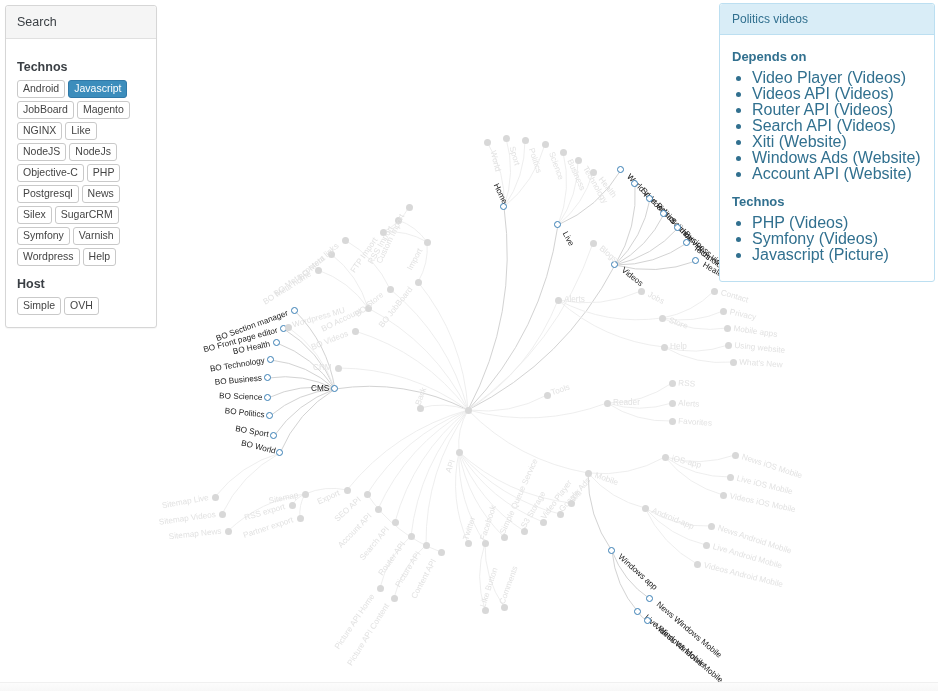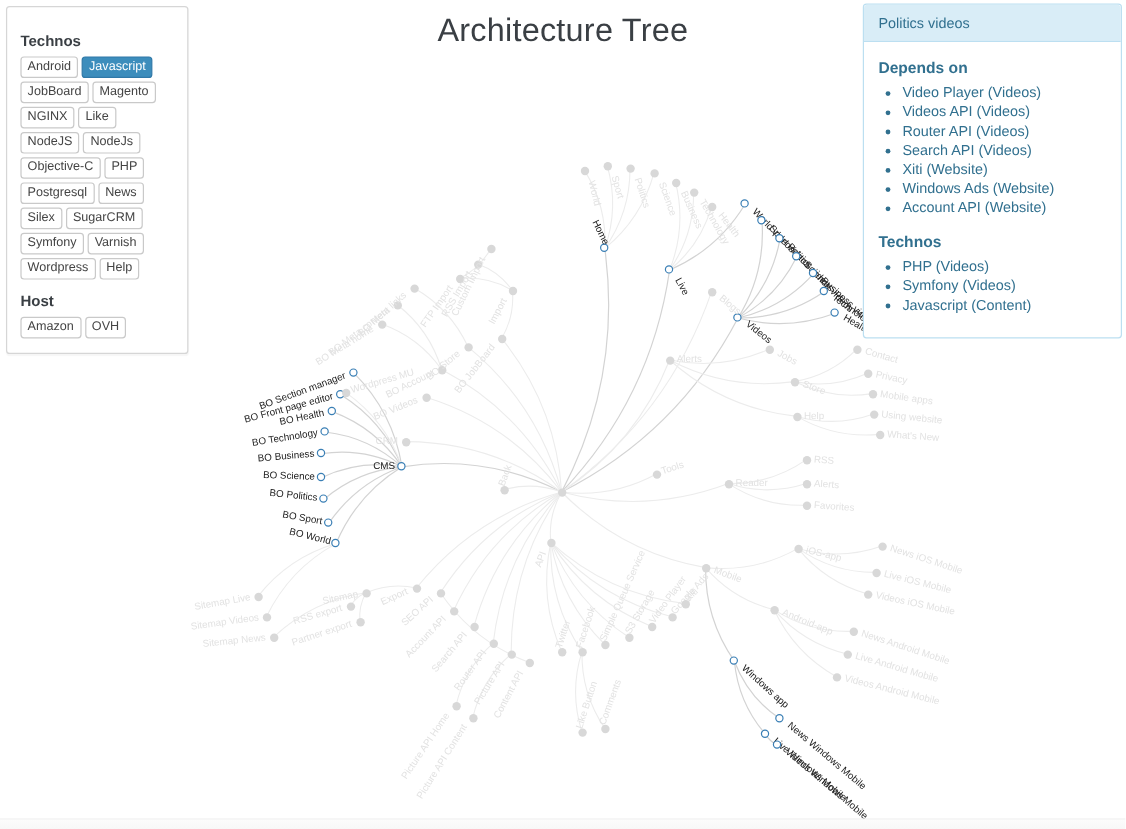--- a/index.html
+++ b/index.html
@@ -71,21 +71,21 @@
     border-radius:3px 3px 0 0;
   }
   .detail-body{padding:14px 12px 18px 12px;}
   .detail-section-title{
     font-size:13px;font-weight:bold;color:#31708f;
     margin:0 0 6px 0;
   }
   .detail-section-title.second{margin-top:13px;}
   .detail-list{margin:0 0 0 0;padding-left:20px;list-style:disc;}
   .detail-list li{
-    font-size:12px;line-height:15px;color:#31708f;
+    font-size:16px;line-height:15px;color:#31708f;
     margin-bottom:1px;
   }
 
   
   #tree{position:absolute;left:0;top:0;width:938px;height:691px;}
   .lbl{
     position:absolute;
     font-size:8.2px;
     white-space:nowrap;
     transform-origin:0% 50%;
@@ -102,21 +102,20 @@
     position:absolute;left:0;top:682px;width:938px;height:9px;
     background:linear-gradient(#fcfcfc,#f7f7f7);
     border-top:1px solid #f0f0f0;
   }
 </style>
 </head>
 <body>
 
 <div id="stage">
 
-  <div class="page-title">Architecture Tree</div>
 
   <div id="tree">
     <svg id="tree-svg" width="938" height="691" style="position:absolute;left:0;top:0;">
         <path d="M468,410 Q518.48,314.26 504,207" fill="none" stroke="#d3d3d3" stroke-width="1"></path>
         <path d="M468,410 Q542.6,331.9 558,225" fill="none" stroke="#d3d3d3" stroke-width="1"></path>
         <path d="M468,410 Q564.7,361.02 615,265" fill="none" stroke="#d3d3d3" stroke-width="1"></path>
         <path d="M558,225 Q598.3,207.58 621,170" fill="none" stroke="#d3d3d3" stroke-width="1"></path>
         <path d="M615,265 Q637.96,227.7 635,184" fill="none" stroke="#d3d3d3" stroke-width="1"></path>
         <path d="M615,265 Q643.06,237.6 650,199" fill="none" stroke="#d3d3d3" stroke-width="1"></path>
         <path d="M615,265 Q647.66,247.34 664,214" fill="none" stroke="#d3d3d3" stroke-width="1"></path>
@@ -395,20 +394,21 @@
         <div class="nd dim" style="left: 571px; top: 503px;"></div>
         <div class="lbl dim" style="left: 571px; top: 503px; transform: rotate(-44deg) translate(6px, -50%);">Xiti</div>
         <div class="nd dim" style="left: 547px; top: 395px;"></div>
         <div class="lbl dim" style="left: 547px; top: 395px; transform: rotate(-18deg) translate(6px, -50%);">Tools</div>
         <div class="nd dim" style="left: 420px; top: 408px;"></div>
         <div class="lbl dim" style="left: 420px; top: 408px; transform: rotate(-70deg) translate(6px, -50%);">Back</div>
       </div>
   </div>
 
   <div class="search-panel">
+    <div class="search-head">Search</div>
     <div class="search-body">
       <div id="filter-groups">
           <div class="group-title">Technos</div>
           <div class="tag-wrap">
             <span class="tag">Android</span>
             <span class="tag selected">Javascript</span>
             <span class="tag">JobBoard</span>
             <span class="tag">Magento</span>
             <span class="tag">NGINX</span>
             <span class="tag">Like</span>
@@ -420,21 +420,21 @@
             <span class="tag">News</span>
             <span class="tag">Silex</span>
             <span class="tag">SugarCRM</span>
             <span class="tag">Symfony</span>
             <span class="tag">Varnish</span>
             <span class="tag">Wordpress</span>
             <span class="tag">Help</span>
           </div>
           <div class="group-title">Host</div>
           <div class="tag-wrap">
-            <span class="tag">Amazon</span>
+            <span class="tag">Simple</span>
             <span class="tag">OVH</span>
           </div>
         </div>
     </div>
   </div>
 
   <div class="detail-panel">
     <div class="detail-head">Politics videos</div>
     <div class="detail-body">
       <div class="detail-section-title">Depends on</div>
@@ -444,19 +444,19 @@
           <li>Router API (Videos)</li>
           <li>Search API (Videos)</li>
           <li>Xiti (Website)</li>
           <li>Windows Ads (Website)</li>
           <li>Account API (Website)</li>
         </ul>
       <div class="detail-section-title second">Technos</div>
       <ul class="detail-list" id="technos-list">
           <li>PHP (Videos)</li>
           <li>Symfony (Videos)</li>
-          <li>Javascript (Content)</li>
+          <li>Javascript (Picture)</li>
         </ul>
     </div>
   </div>
 
   <div class="bottom-edge"></div>
 </div>
 
 </body></html>

